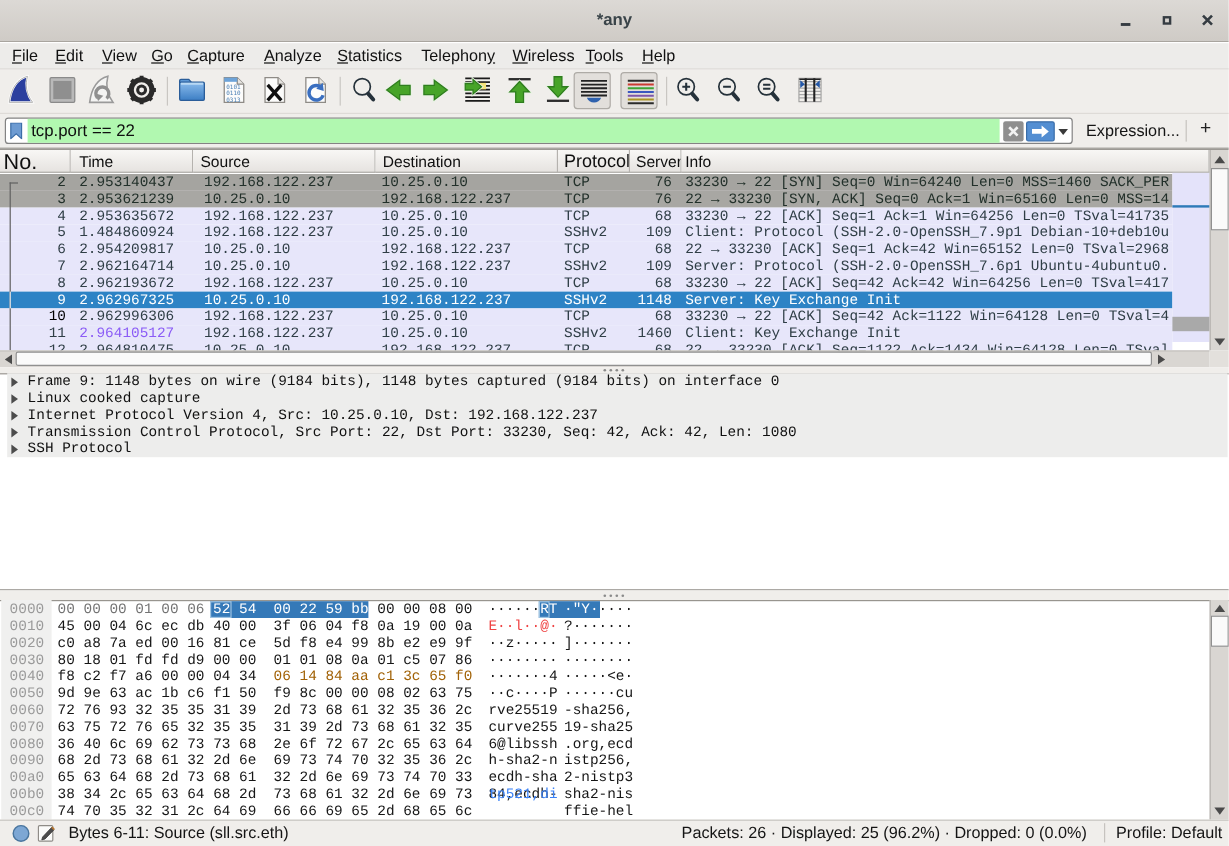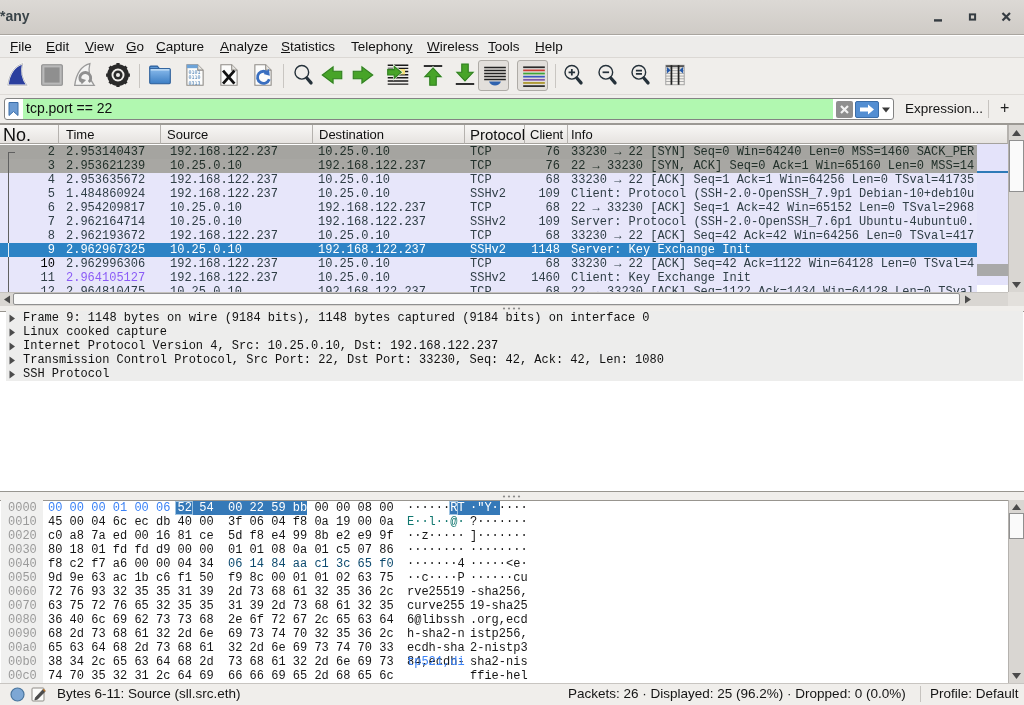--- a/index.html
+++ b/index.html
@@ -4,21 +4,21 @@
 *{margin:0;padding:0;box-sizing:border-box}
 html,body{width:1024px;height:705px;overflow:hidden}
 body{font-family:"Liberation Sans",sans-serif;background:#fff;position:relative}
 .ab{position:absolute}
 .mono{font:12px/14px "Liberation Mono",monospace;white-space:pre}
 .sans{font:13px/16px "Liberation Sans",sans-serif;white-space:pre}
 u{text-decoration:underline}
 </style></head>
 <body>
 <div class="ab" style="left:0px;top:0px;width:1024px;height:35px;background:linear-gradient(#dcd9d5,#cfcbc6);border-bottom:1px solid #a9a59f"></div>
-<div class="ab sans" style="left:0px;top:8px;width:1024px;text-align:left;font-weight:bold;font-size:14px;color:#3a4449">*any</div>
+<div class="ab sans" style="left:0px;top:8px;width:1024px;text-align:center;font-weight:bold;font-size:14px;color:#3a4449">*any</div>
 <svg class="ab" style="left:928px;top:8px" width="90" height="20" viewBox="0 0 90 20">
     <rect x="6" y="11.2" width="8" height="2.4" fill="#353c42"></rect>
     <rect x="41.9" y="6.4" width="5.2" height="5.2" fill="none" stroke="#353c42" stroke-width="2"></rect>
     <path d="M74.5 5 L82 12.5 M82 5 L74.5 12.5" stroke="#353c42" stroke-width="2.2"></path>
   </svg>
 <div class="ab" style="left:0px;top:36px;width:1024px;height:22px;background:#edecea;border-bottom:1px solid #dbd8d4"></div>
 <div class="ab sans" style="left:10px;top:39px;color:#111;font-size:13.5px"><u>F</u>ile</div>
 <div class="ab sans" style="left:46px;top:39px;color:#111;font-size:13.5px"><u>E</u>dit</div>
 <div class="ab sans" style="left:85px;top:39px;color:#111;font-size:13.5px"><u>V</u>iew</div>
 <div class="ab sans" style="left:126px;top:39px;color:#111;font-size:13.5px"><u>G</u>o</div>
@@ -191,21 +191,21 @@
 <div class="ab" style="left:161px;top:125px;width:152px;height:19px;background:linear-gradient(#f8f7f5,#e6e3e0);border-right:1px solid #b5b2ae;border-bottom:1px solid #a5a29d;overflow:hidden">
     <div class="sans" style="position:absolute;left:6px;top:2px;font-size:13px;color:#0f0f0f">Source</div>
   </div>
 <div class="ab" style="left:313px;top:125px;width:152px;height:19px;background:linear-gradient(#f8f7f5,#e6e3e0);border-right:1px solid #b5b2ae;border-bottom:1px solid #a5a29d;overflow:hidden">
     <div class="sans" style="position:absolute;left:6px;top:2px;font-size:13px;color:#0f0f0f">Destination</div>
   </div>
 <div class="ab" style="left:465px;top:125px;width:60px;height:19px;background:linear-gradient(#f8f7f5,#e6e3e0);border-right:1px solid #b5b2ae;border-bottom:1px solid #a5a29d;overflow:hidden">
     <div class="sans" style="position:absolute;left:5px;top:2px;font-size:15px;color:#0f0f0f">Protocol</div>
   </div>
 <div class="ab" style="left:525px;top:125px;width:43px;height:19px;background:linear-gradient(#f8f7f5,#e6e3e0);border-right:1px solid #b5b2ae;border-bottom:1px solid #a5a29d;overflow:hidden">
-    <div class="sans" style="position:absolute;left:5px;top:2px;font-size:13px;color:#0f0f0f">Client</div>
+    <div class="sans" style="position:absolute;left:5px;top:2px;font-size:13px;color:#0f0f0f">Server</div>
   </div>
 <div class="ab" style="left:568px;top:125px;width:440px;height:19px;background:linear-gradient(#f8f7f5,#e6e3e0);border-right:1px solid #b5b2ae;border-bottom:1px solid #a5a29d;overflow:hidden">
     <div class="sans" style="position:absolute;left:3px;top:2px;font-size:13px;color:#0f0f0f">Info</div>
   </div>
 <div class="ab" style="left:0px;top:145px;width:977px;height:14px;background:#a5a4a0;overflow:hidden"></div>
 <div class="ab mono" style="left:47.8px;top:145px;color:#22302a">2</div>
 <div class="ab mono" style="left:66px;top:145px;color:#22302a">2.953140437</div>
 <div class="ab mono" style="left:170px;top:145px;color:#22302a">192.168.122.237</div>
 <div class="ab mono" style="left:318px;top:145px;color:#22302a">10.25.0.10</div>
 <div class="ab mono" style="left:470px;top:145px;color:#22302a">TCP</div>
@@ -355,51 +355,51 @@
       <circle cx="17" cy="1.5" r="1.1"></circle>
     </g>
   </svg>
 <div class="ab" style="left:0px;top:500px;width:1024px;height:183px;background:#fff;border-top:1px solid #98958f"></div>
 <div class="ab" style="left:1px;top:500px;width:42px;height:183px;background:#f0f0ef"></div>
 <div class="ab" style="left:175px;top:501px;width:132px;height:14px;background:#3579b8"></div>
 <div class="ab" style="left:449px;top:501px;width:51px;height:14px;background:#3579b8"></div>
 <div class="ab" style="left:175px;top:501px;width:18px;height:14px;border:1px solid #9fc4e2"></div>
 <div class="ab" style="left:449px;top:501px;width:9px;height:14px;border:1px solid #9fc4e2"></div>
 <div class="ab mono" style="left:8px;top:501px;color:#9a9a9a">0000</div>
-<div class="ab mono" style="left:48px;top:501px;color:#3b82f6">00 00 00 01 00 06</div>
+<div class="ab mono" style="left:48px;top:501px;color:#737373">00 00 00 01 00 06</div>
 <div class="ab mono" style="left:177.60000000000002px;top:501px;color:#fff">52 54</div>
 <div class="ab mono" style="left:228px;top:501px;color:#fff">00 22 59 bb</div>
 <div class="ab mono" style="left:314.4px;top:501px;color:#161616">00 00 08 00</div>
 <div class="ab mono" style="left:407px;top:501px;color:#161616">······</div>
 <div class="ab mono" style="left:450.2px;top:501px;color:#fff">RT</div>
 <div class="ab mono" style="left:470px;top:501px;color:#fff">·"Y·</div>
 <div class="ab mono" style="left:498.8px;top:501px;color:#161616">····</div>
 <div class="ab mono" style="left:8px;top:515px;color:#9a9a9a">0010</div>
 <div class="ab mono" style="left:48px;top:515px;color:#161616">45 00 04 6c ec db 40 00</div>
 <div class="ab mono" style="left:228px;top:515px;color:#161616">3f 06 04 f8 0a 19 00 0a</div>
-<div class="ab mono" style="left:407px;top:515px;color:#0f766e">E··l··@·</div>
+<div class="ab mono" style="left:407px;top:515px;color:#ef4444">E··l··@·</div>
 <div class="ab mono" style="left:470px;top:515px;color:#161616">?·······</div>
 <div class="ab mono" style="left:8px;top:529px;color:#9a9a9a">0020</div>
 <div class="ab mono" style="left:48px;top:529px;color:#161616">c0 a8 7a ed 00 16 81 ce</div>
 <div class="ab mono" style="left:228px;top:529px;color:#161616">5d f8 e4 99 8b e2 e9 9f</div>
 <div class="ab mono" style="left:407px;top:529px;color:#161616">··z·····</div>
 <div class="ab mono" style="left:470px;top:529px;color:#161616">]·······</div>
 <div class="ab mono" style="left:8px;top:543px;color:#9a9a9a">0030</div>
 <div class="ab mono" style="left:48px;top:543px;color:#161616">80 18 01 fd fd d9 00 00</div>
 <div class="ab mono" style="left:228px;top:543px;color:#161616">01 01 08 0a 01 c5 07 86</div>
 <div class="ab mono" style="left:407px;top:543px;color:#161616">········</div>
 <div class="ab mono" style="left:470px;top:543px;color:#161616">········</div>
 <div class="ab mono" style="left:8px;top:557px;color:#9a9a9a">0040</div>
 <div class="ab mono" style="left:48px;top:557px;color:#161616">f8 c2 f7 a6 00 00 04 34</div>
-<div class="ab mono" style="left:228px;top:557px;color:#0c4a6e">06 14 84 aa c1 3c 65 f0</div>
+<div class="ab mono" style="left:228px;top:557px;color:#a16207">06 14 84 aa c1 3c 65 f0</div>
 <div class="ab mono" style="left:407px;top:557px;color:#161616">·······4</div>
 <div class="ab mono" style="left:470px;top:557px;color:#161616">·····&lt;e·</div>
 <div class="ab mono" style="left:8px;top:571px;color:#9a9a9a">0050</div>
 <div class="ab mono" style="left:48px;top:571px;color:#161616">9d 9e 63 ac 1b c6 f1 50</div>
-<div class="ab mono" style="left:228px;top:571px;color:#161616">f9 8c 00 01 01 02 63 75</div>
+<div class="ab mono" style="left:228px;top:571px;color:#161616">f9 8c 00 00 08 02 63 75</div>
 <div class="ab mono" style="left:407px;top:571px;color:#161616">··c····P</div>
 <div class="ab mono" style="left:470px;top:571px;color:#161616">······cu</div>
 <div class="ab mono" style="left:8px;top:585px;color:#9a9a9a">0060</div>
 <div class="ab mono" style="left:48px;top:585px;color:#161616">72 76 93 32 35 35 31 39</div>
 <div class="ab mono" style="left:228px;top:585px;color:#161616">2d 73 68 61 32 35 36 2c</div>
 <div class="ab mono" style="left:407px;top:585px;color:#161616">rve25519</div>
 <div class="ab mono" style="left:470px;top:585px;color:#161616">-sha256,</div>
 <div class="ab mono" style="left:8px;top:599px;color:#9a9a9a">0070</div>
 <div class="ab mono" style="left:48px;top:599px;color:#161616">63 75 72 76 65 32 35 35</div>
 <div class="ab mono" style="left:228px;top:599px;color:#161616">31 39 2d 73 68 61 32 35</div>

